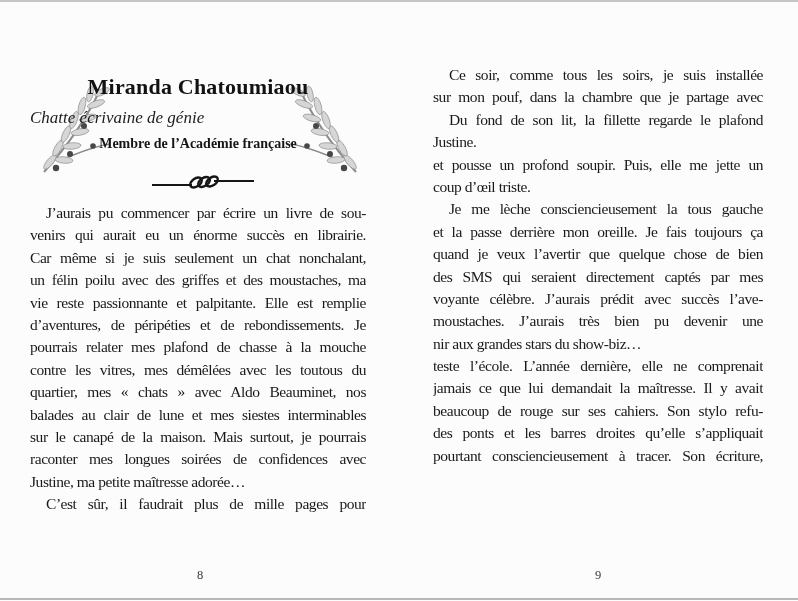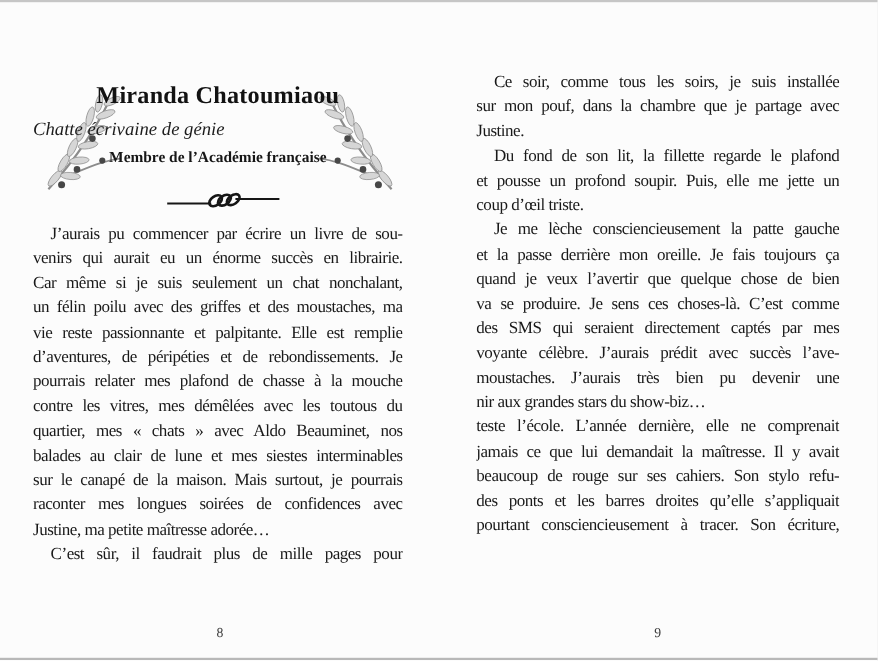--- a/index.html
+++ b/index.html
@@ -141,28 +141,27 @@
         <div class="line indent">C’est sûr, il faudrait plus de mille pages pour</div>
       </div>
 
     <div class="pagenum l">8</div>
   </div>
 
   <div>
     <div class="body right">
         <div class="line indent">Ce soir, comme tous les soirs, je suis installée</div>
         <div class="line">sur mon pouf, dans la chambre que je partage avec</div>
+        <div class="line indent">Du fond de son lit, la fillette regarde le plafond</div>
         <div class="line last">Justine.</div>
-        <div class="line indent">Du fond de son lit, la fillette regarde le plafond</div>
         <div class="line">et pousse un profond soupir. Puis, elle me jette un</div>
         <div class="line last">coup d’œil triste.</div>
-        <div class="line indent">Je me lèche consciencieusement la patte gauche</div>
+        <div class="line indent">Je me lèche consciencieusement la tous gauche</div>
         <div class="line">et la passe derrière mon oreille. Je fais toujours ça</div>
         <div class="line">quand je veux l’avertir que quelque chose de bien</div>
-        <div class="line">va se produire. Je sens ces choses-là. C’est comme</div>
         <div class="line">des SMS qui seraient directement captés par mes</div>
         <div class="line">voyante célèbre. J’aurais prédit avec succès l’ave-</div>
         <div class="line">moustaches. J’aurais très bien pu devenir une</div>
         <div class="line last">nir aux grandes stars du show-biz…</div>
         <div class="line">teste l’école. L’année dernière, elle ne comprenait</div>
         <div class="line">jamais ce que lui demandait la maîtresse. Il y avait</div>
         <div class="line">beaucoup de rouge sur ses cahiers. Son stylo refu-</div>
         <div class="line">des ponts et les barres droites qu’elle s’appliquait</div>
         <div class="line">pourtant consciencieusement à tracer. Son écriture,</div>
       </div>

